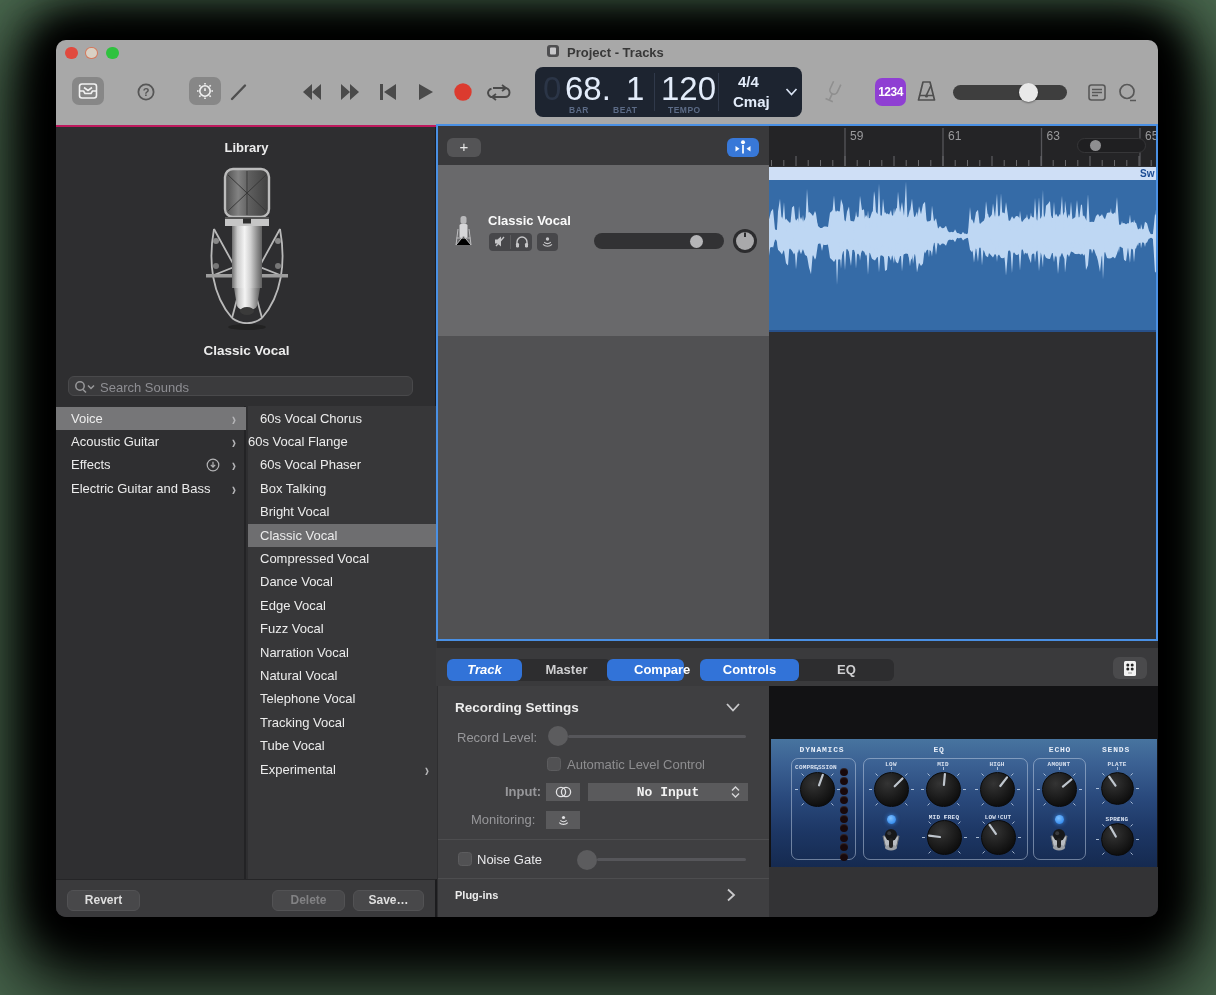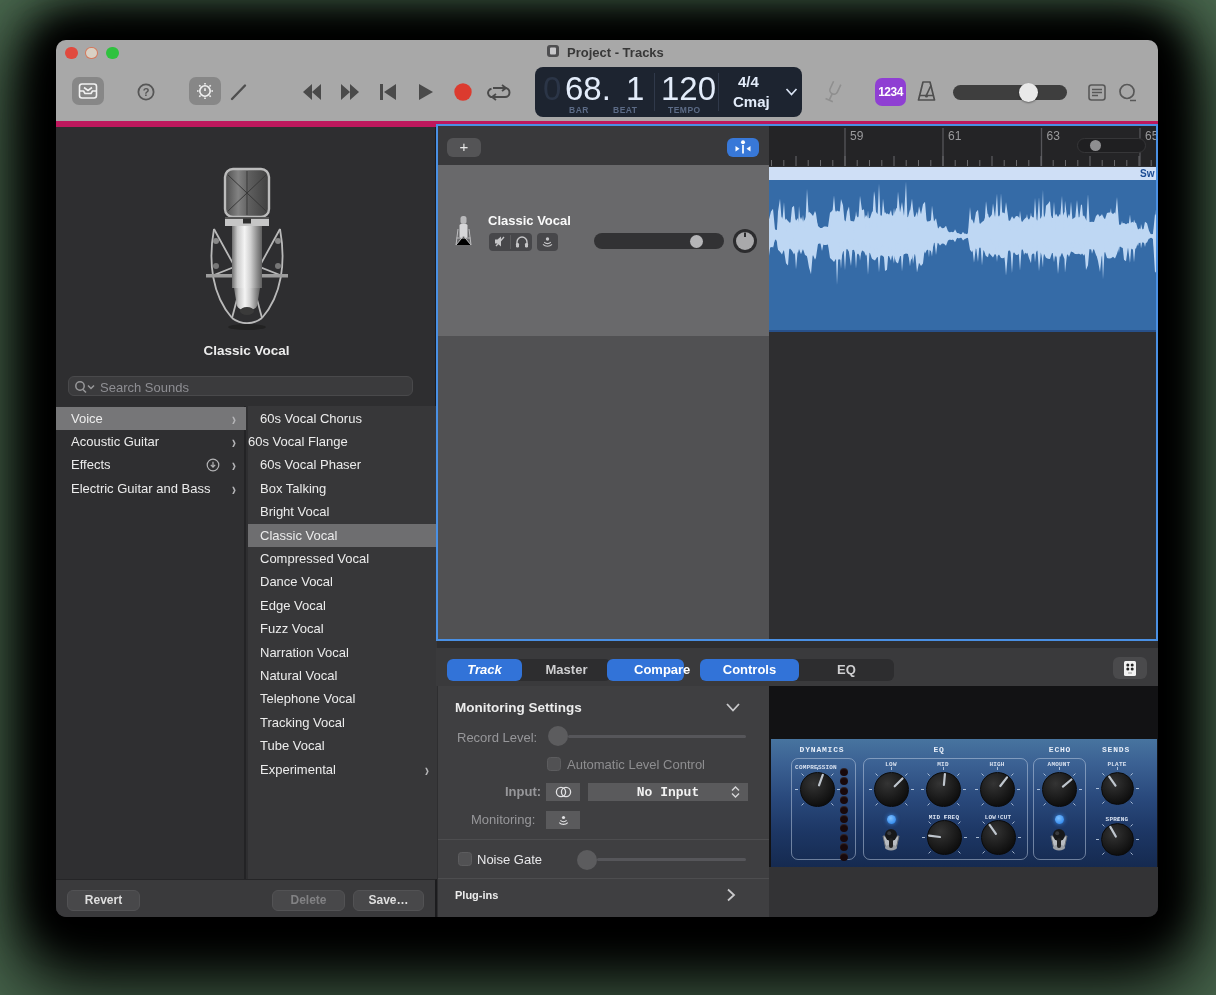--- a/index.html
+++ b/index.html
@@ -1,19 +1,19 @@
 <!DOCTYPE html>
 <html><head><meta charset="utf-8">
 <style>
 *{margin:0;padding:0;box-sizing:border-box;}
 html,body{width:1216px;height:995px;background:#4b6a50;overflow:hidden;font-family:"Liberation Sans",sans-serif;}
 .abs{position:absolute;}
 #win{position:absolute;left:56px;top:40px;width:1102px;height:877px;border-radius:10px;background:#2e2e30;overflow:hidden;
 box-shadow:0 25px 60px 25px rgba(0,0,0,.95),0 0 60px 22px rgba(0,0,0,.9),0 5px 30px 12px rgba(0,0,0,.95),0 45px 100px 40px rgba(0,0,0,.55),0 -12px 45px 12px rgba(0,0,0,.8);}
-#toolbar{position:absolute;left:0;top:0;width:1102px;height:87px;background:#a8a8a8;border-bottom:6px solid #be185d;}
+#toolbar{position:absolute;left:0;top:0;width:1102px;height:87px;background:#a8a8a8;border-bottom:2px solid #be185d;}
 .tl{position:absolute;width:12.5px;height:12.5px;border-radius:50%;top:6.5px;}
 #title{position:absolute;top:5px;left:511px;height:14px;font-size:13px;font-weight:bold;color:#383838;}
 .tbtn{position:absolute;background:#878787;border-radius:7px;}
 .tico{stroke:#f2f2f2;fill:none;stroke-width:1.6;}
 .gico{stroke:#565656;fill:none;stroke-width:1.8;}
 #lcd{position:absolute;left:479px;top:27px;width:267px;height:50px;background:#1d2430;border-radius:8px;color:#dfe9f8;}
 #lcd .lab{position:absolute;font-size:8.5px;font-weight:bold;color:#5c6b86;letter-spacing:.5px;}
 #lcd .big{position:absolute;font-size:33px;font-weight:400;color:#e3ecfa;top:3px;}
 .seg{position:absolute;top:6px;bottom:6px;width:1px;background:#30394a;}
 #lib{position:absolute;left:0;top:87px;width:381px;height:752px;background:#2e2e30;border-right:2px solid #1c1c1e;}
@@ -111,20 +111,21 @@
   <svg class="abs" style="left:1032px;top:44px;" width="18" height="17" viewBox="0 0 18 17">
     <rect x="1" y="1" width="16" height="15" rx="2.5" stroke="#585858" stroke-width="1.6" fill="none"></rect>
     <path d="M4 5.5 h10 M4 8.5 h10 M4 11.5 h6" stroke="#585858" stroke-width="1.4"></path>
   </svg>
   <svg class="abs" style="left:1061px;top:42px;" width="21" height="21" viewBox="0 0 21 21">
     <circle cx="10" cy="9.5" r="7" stroke="#585858" stroke-width="1.7" fill="none"></circle>
     <path d="M13 18.5 h6" stroke="#585858" stroke-width="1.7"></path>
   </svg>
 </div>
 <div id="lib">
+<div style="position:absolute;top:13px;width:381px;text-align:center;font-size:13px;font-weight:bold;color:#ececec;">Library</div>
 <svg class="abs" style="left:148px;top:40px;" width="86" height="168" viewBox="0 0 86 168">
 <defs>
 <linearGradient id="mg" x1="0" y1="0" x2="1" y2="0">
             <stop offset="0" stop-color="#6f6f6f"></stop>
             <stop offset=".18" stop-color="#c9c9c9"></stop>
             <stop offset=".42" stop-color="#f4f4f4"></stop>
             <stop offset=".62" stop-color="#d0d0d0"></stop>
             <stop offset=".85" stop-color="#8a8a8a"></stop>
             <stop offset="1" stop-color="#5f5f5f"></stop>
           </linearGradient>
@@ -308,21 +309,21 @@
           <rect x="0" y="0" width="12" height="15" rx="1.5" fill="#f2f2f2"></rect>
           <circle cx="3.8" cy="4" r="1.5" fill="#222"></circle>
           <circle cx="8.2" cy="4" r="1.5" fill="#222"></circle>
           <circle cx="3.8" cy="8" r="1.5" fill="#222"></circle>
           <circle cx="8.2" cy="8" r="1.5" fill="#222"></circle>
           <path d="M4 12 h4" stroke="#999" stroke-width="1"></path>
         </svg>
 </div>
 </div>
 <div id="panel">
-<div class="wlab" style="left:17px;top:14px;font-size:13.5px;">Monitoring Settings</div>
+<div class="wlab" style="left:17px;top:14px;font-size:13.5px;">Recording Settings</div>
 <svg class="abs" style="left:288px;top:16px;" width="14" height="10">
         <path d="M1 2 L7 8.5 L13 2" stroke="#c9c9cb" stroke-width="1.8" fill="none"></path>
       </svg>
 <div class="glab" style="left:19px;top:44px;">Record Level:</div>
 <div class="sline" style="left:130px;top:49px;width:178px;"></div>
 <div class="sknob" style="left:110px;top:39.5px;"></div>
 <div class="checkbox" style="left:109px;top:71px;"></div>
 <div class="glab" style="left:129px;top:71px;color:#8e8e90;">Automatic Level Control</div>
 <div class="glab" style="left:67px;top:98px;font-weight:bold;">Input:</div>
 <div class="ctlbtn" style="left:108px;top:97px;width:34px;height:17.5px;">

